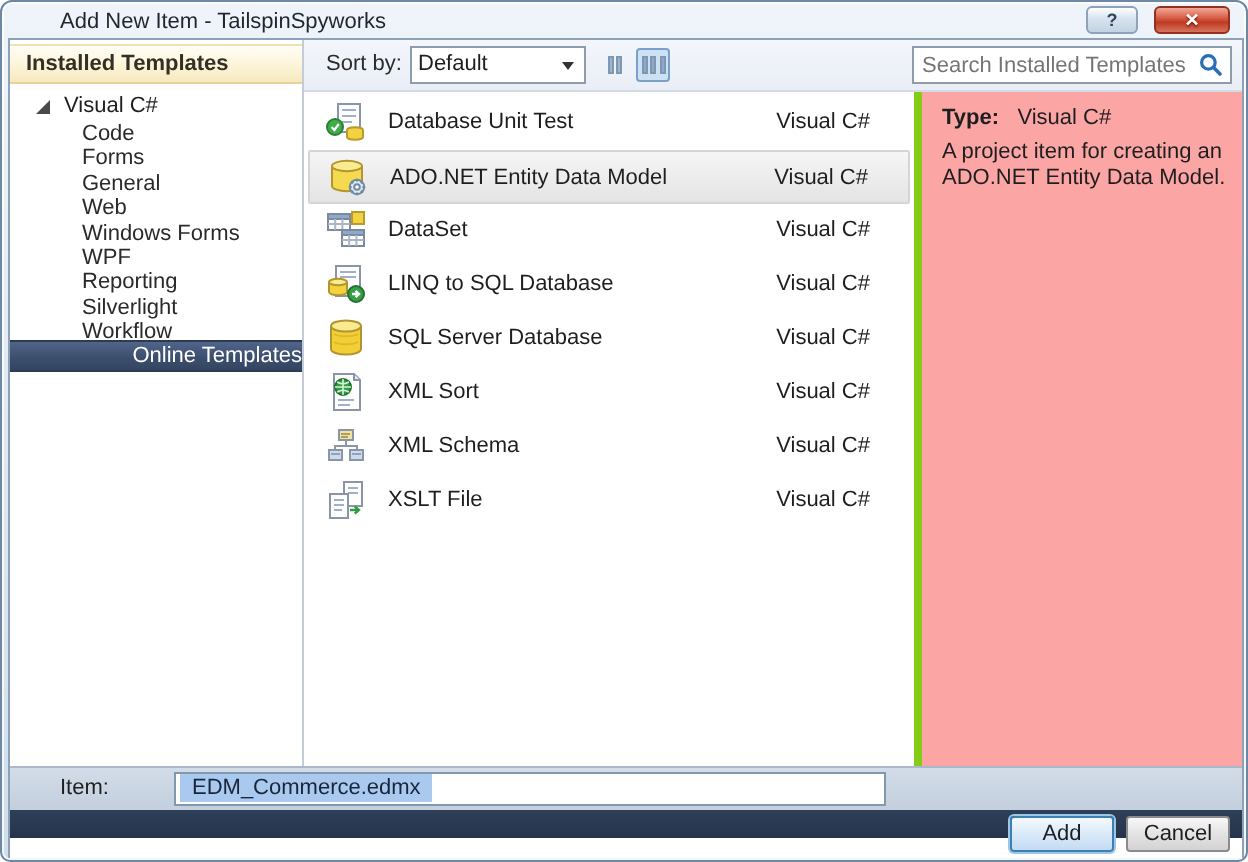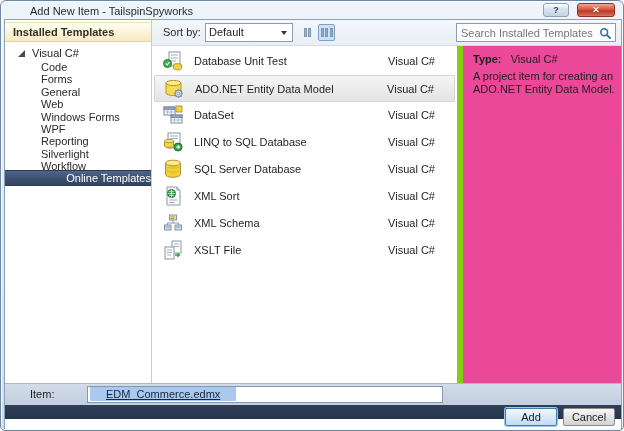--- a/index.html
+++ b/index.html
@@ -68,33 +68,33 @@
 
   
   .list { position:absolute; left:147px; top:26px; width:305px; height:337px; background:#fff; }
   .row { position:absolute; left:2px; width:301px; height:27px; }
   .row .ricon { position:absolute; left:8px; top:2px; width:22px; height:22px; }
   .row .rname { position:absolute; left:40px; top:7px; font-size:11px; color:#1e1e1e; white-space:nowrap; }
   .row .rlang { position:absolute; right:20px; top:7px; font-size:11px; color:#1e1e1e; }
   .row.selected { background:linear-gradient(#f5f5f5,#e4e4e4); border:1px solid #d5d5d5; border-radius:1px; }
 
   
-  .details { position:absolute; left:452px; top:26px; right:0; height:337px; background:#ec4899;
-             border-left:6px solid #84cc16; }
+  .details { position:absolute; left:452px; top:26px; right:0; height:337px; background:#fca5a5;
+             border-left:4px solid #84cc16; }
   .type-line { position:absolute; left:10px; top:7px; font-size:11px; color:#1e1e1e; }
   .type-line b { font-weight:bold; }
   .desc { position:absolute; left:10px; top:24px; width:150px; font-size:11px; color:#1e1e1e; line-height:13px; }
 
   
   .namerow { position:absolute; left:0; top:363px; width:616px; height:22px;
              background:linear-gradient(#d3dce8,#c3cfde); border-top:1px solid #aab8c9; }
   .name-label { position:absolute; left:25px; top:4px; font-size:11px; color:#1e1e1e; }
   .name-input { position:absolute; left:82px; top:2px; width:356px; height:17px; background:#fff;
                 border:1px solid #8298ad; font-size:11px; line-height:15px; padding-left:2px; }
-  .name-sel { background:#a9c9ee; color:#17263d; padding:1px 16px;text-decoration:underline; }
+  .name-sel { background:#a9c9ee; color:#17263d; padding:1px 6px; }
 
   
   .footer { position:absolute; left:0; top:385px; width:616px; height:14px;
             background:linear-gradient(#2e4058,#24344b); }
   .btn { position:absolute; top:3px; height:18px; font-size:11px; color:#1e1e1e;
          display:flex; align-items:center; justify-content:center; border-radius:2px; }
   .btn-add { right:64px; width:52px; background:linear-gradient(#f3f9fe,#dcebfa 45%,#c3dbf2);
              border:1px solid #3c7fb1; box-shadow:0 0 0 1px #9fc6e8; }
   .btn-cancel { right:6px; width:52px; background:linear-gradient(#f7f7f7,#e5e5e5 45%,#d3d3d3);
                 border:1px solid #8b8b8b; }

